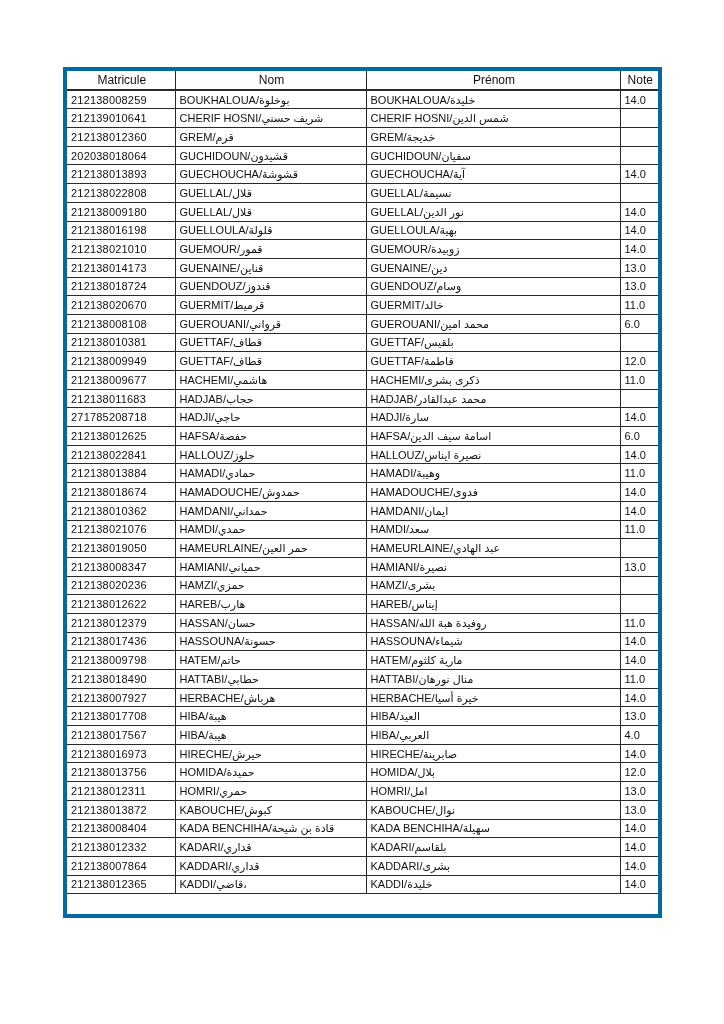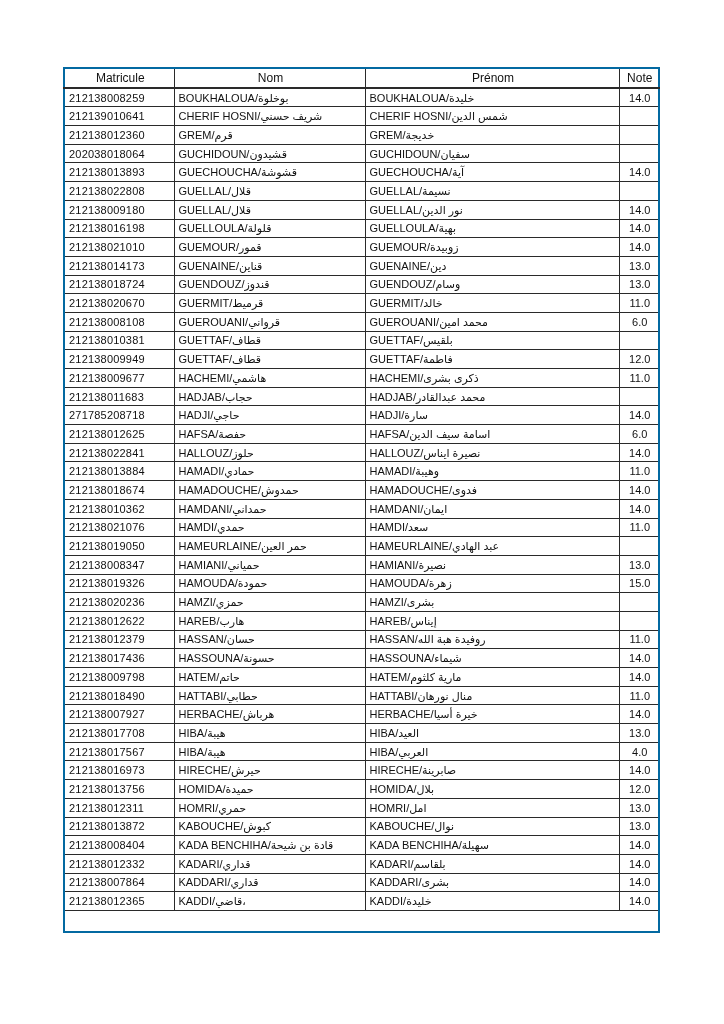--- a/index.html
+++ b/index.html
@@ -16,21 +16,21 @@
     color: #111111;
     overflow: hidden;
   }
   table.grades {
     position: absolute;
     left: 63px;
     top: 67px;
     width: 595px;
     border-collapse: collapse;
     table-layout: fixed;
-    border: 2px solid #0369a1;
+    border: 4px solid #0369a1;
   }
   table.grades col.c-matricule { width: 110px; }
   table.grades col.c-nom       { width: 191px; }
   table.grades col.c-prenom    { width: 254px; }
   table.grades col.c-note      { width: 40px; }
 
   table.grades th,
   table.grades td {
     border: 1px solid #2a2a2a;
     font-size: 11px;
@@ -42,21 +42,21 @@
     font-weight: normal;
     vertical-align: middle;
   }
   table.grades thead th {
     text-align: center;
     font-size: 12px;
     border-bottom: 2px solid #2a2a2a;
   }
   td.matricule { padding-left: 7px; letter-spacing: 0.2px; }
   td.nom, td.prenom { text-align: left; }
-  td.note { padding-left: 3px; text-align: center; }
+  td.note { padding-left: 3px; }
   tr.empty-row td { height: 20px; }
 </style>
 </head>
 <body>
 
 <div class="page">
   <table class="grades">
     <colgroup>
       <col class="c-matricule">
       <col class="c-nom">
@@ -222,26 +222,20 @@
       <td class="prenom">HAMEURLAINE/عبد الهادي</td>
       <td class="note"></td>
     </tr>
         <tr>
       <td class="matricule">212138008347</td>
       <td class="nom">HAMIANI/حمياني</td>
       <td class="prenom">HAMIANI/نصيرة</td>
       <td class="note">13.0</td>
     </tr>
         <tr>
-      <td class="matricule">212138019326</td>
-      <td class="nom">HAMOUDA/حمودة</td>
-      <td class="prenom">HAMOUDA/زهرة</td>
-      <td class="note">15.0</td>
-    </tr>
-        <tr>
       <td class="matricule">212138020236</td>
       <td class="nom">HAMZI/حمزي</td>
       <td class="prenom">HAMZI/بشرى</td>
       <td class="note"></td>
     </tr>
         <tr>
       <td class="matricule">212138012622</td>
       <td class="nom">HAREB/هارب</td>
       <td class="prenom">HAREB/إيناس</td>
       <td class="note"></td>

